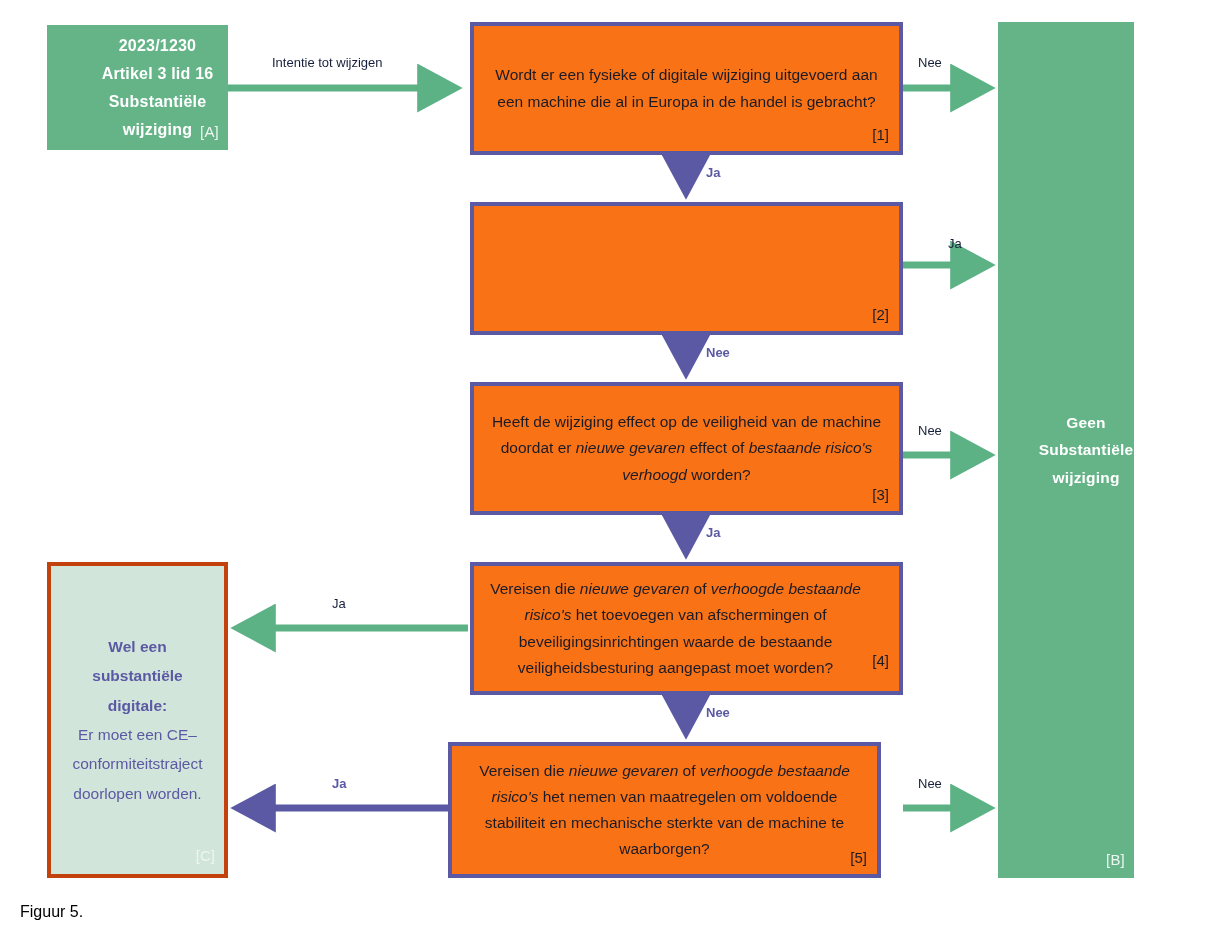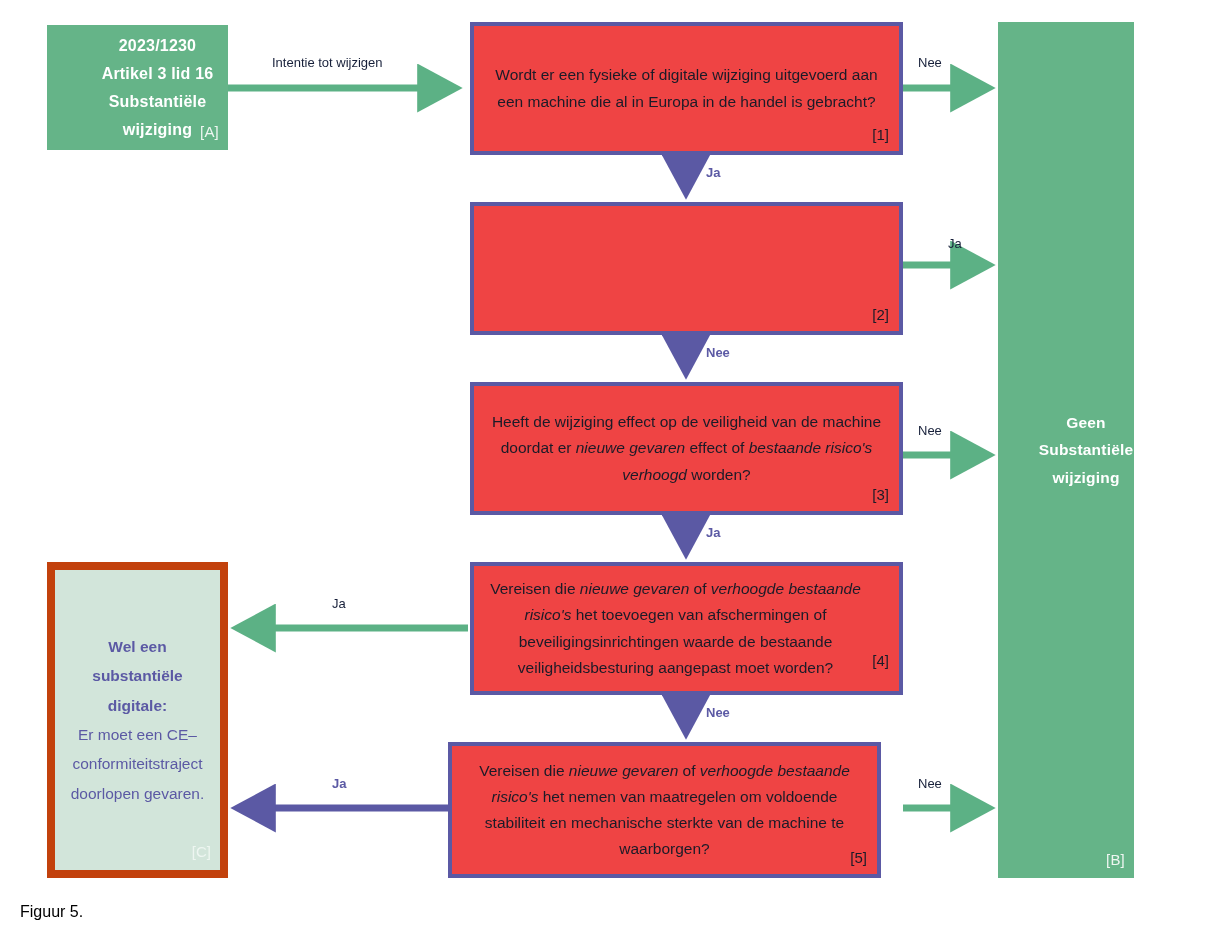--- a/index.html
+++ b/index.html
@@ -17,31 +17,31 @@
     background:#65b488;
     color:#ffffff;
     font-weight:700;
     display:flex;align-items:center;justify-content:center;
     text-align:center;
     line-height:1.75;
     letter-spacing:.2px;
     padding-left:40px;
   }
   .decision{
-    background:#ef4444;
+    background:#f97316;
     border:4px solid #5b59a4;
     color:#1b1b28;
     display:flex;align-items:center;justify-content:center;
     text-align:center;
     line-height:1.68;
     padding:4px 14px;
   }
   .outcome-left{
     background:#d2e5da;
-    border:8px solid #c2410c;
+    border:4px solid #c2410c;
     color:#5b59a4;
     display:flex;align-items:center;justify-content:center;
     text-align:center;
     line-height:1.9;
   }
   .outcome-left .bold{font-weight:700;}
 
   
   .tag{
     position:absolute;
@@ -157,21 +157,21 @@
     <span class="tag tag-light" style="right:9px;bottom:11px;">[B]</span>
   </div>
 
   <div class="box outcome-left" style="left:47px;top:562px;width:181px;height:316px;font-size:15.5px;">
     <div>
       <span class="txt bold">Wel een</span>
       <span class="txt bold">substantiële</span>
       <span class="txt bold">digitale:</span>
       <span class="txt">Er moet een CE–</span>
       <span class="txt">conformiteitstraject</span>
-      <span class="txt">doorlopen gevaren.</span>
+      <span class="txt">doorlopen worden.</span>
     </div>
     <span class="tag tag-light" style="right:9px;bottom:11px;">[C]</span>
   </div>
 
   <div class="lbl lbl-dark" style="left:272px;top:56px;">Intentie tot wijzigen</div>
 
   <div class="lbl lbl-dark" style="left:918px;top:56px;">Nee</div>
 
   <div class="lbl lbl-purple" style="left:706px;top:166px;">Ja</div>
 

